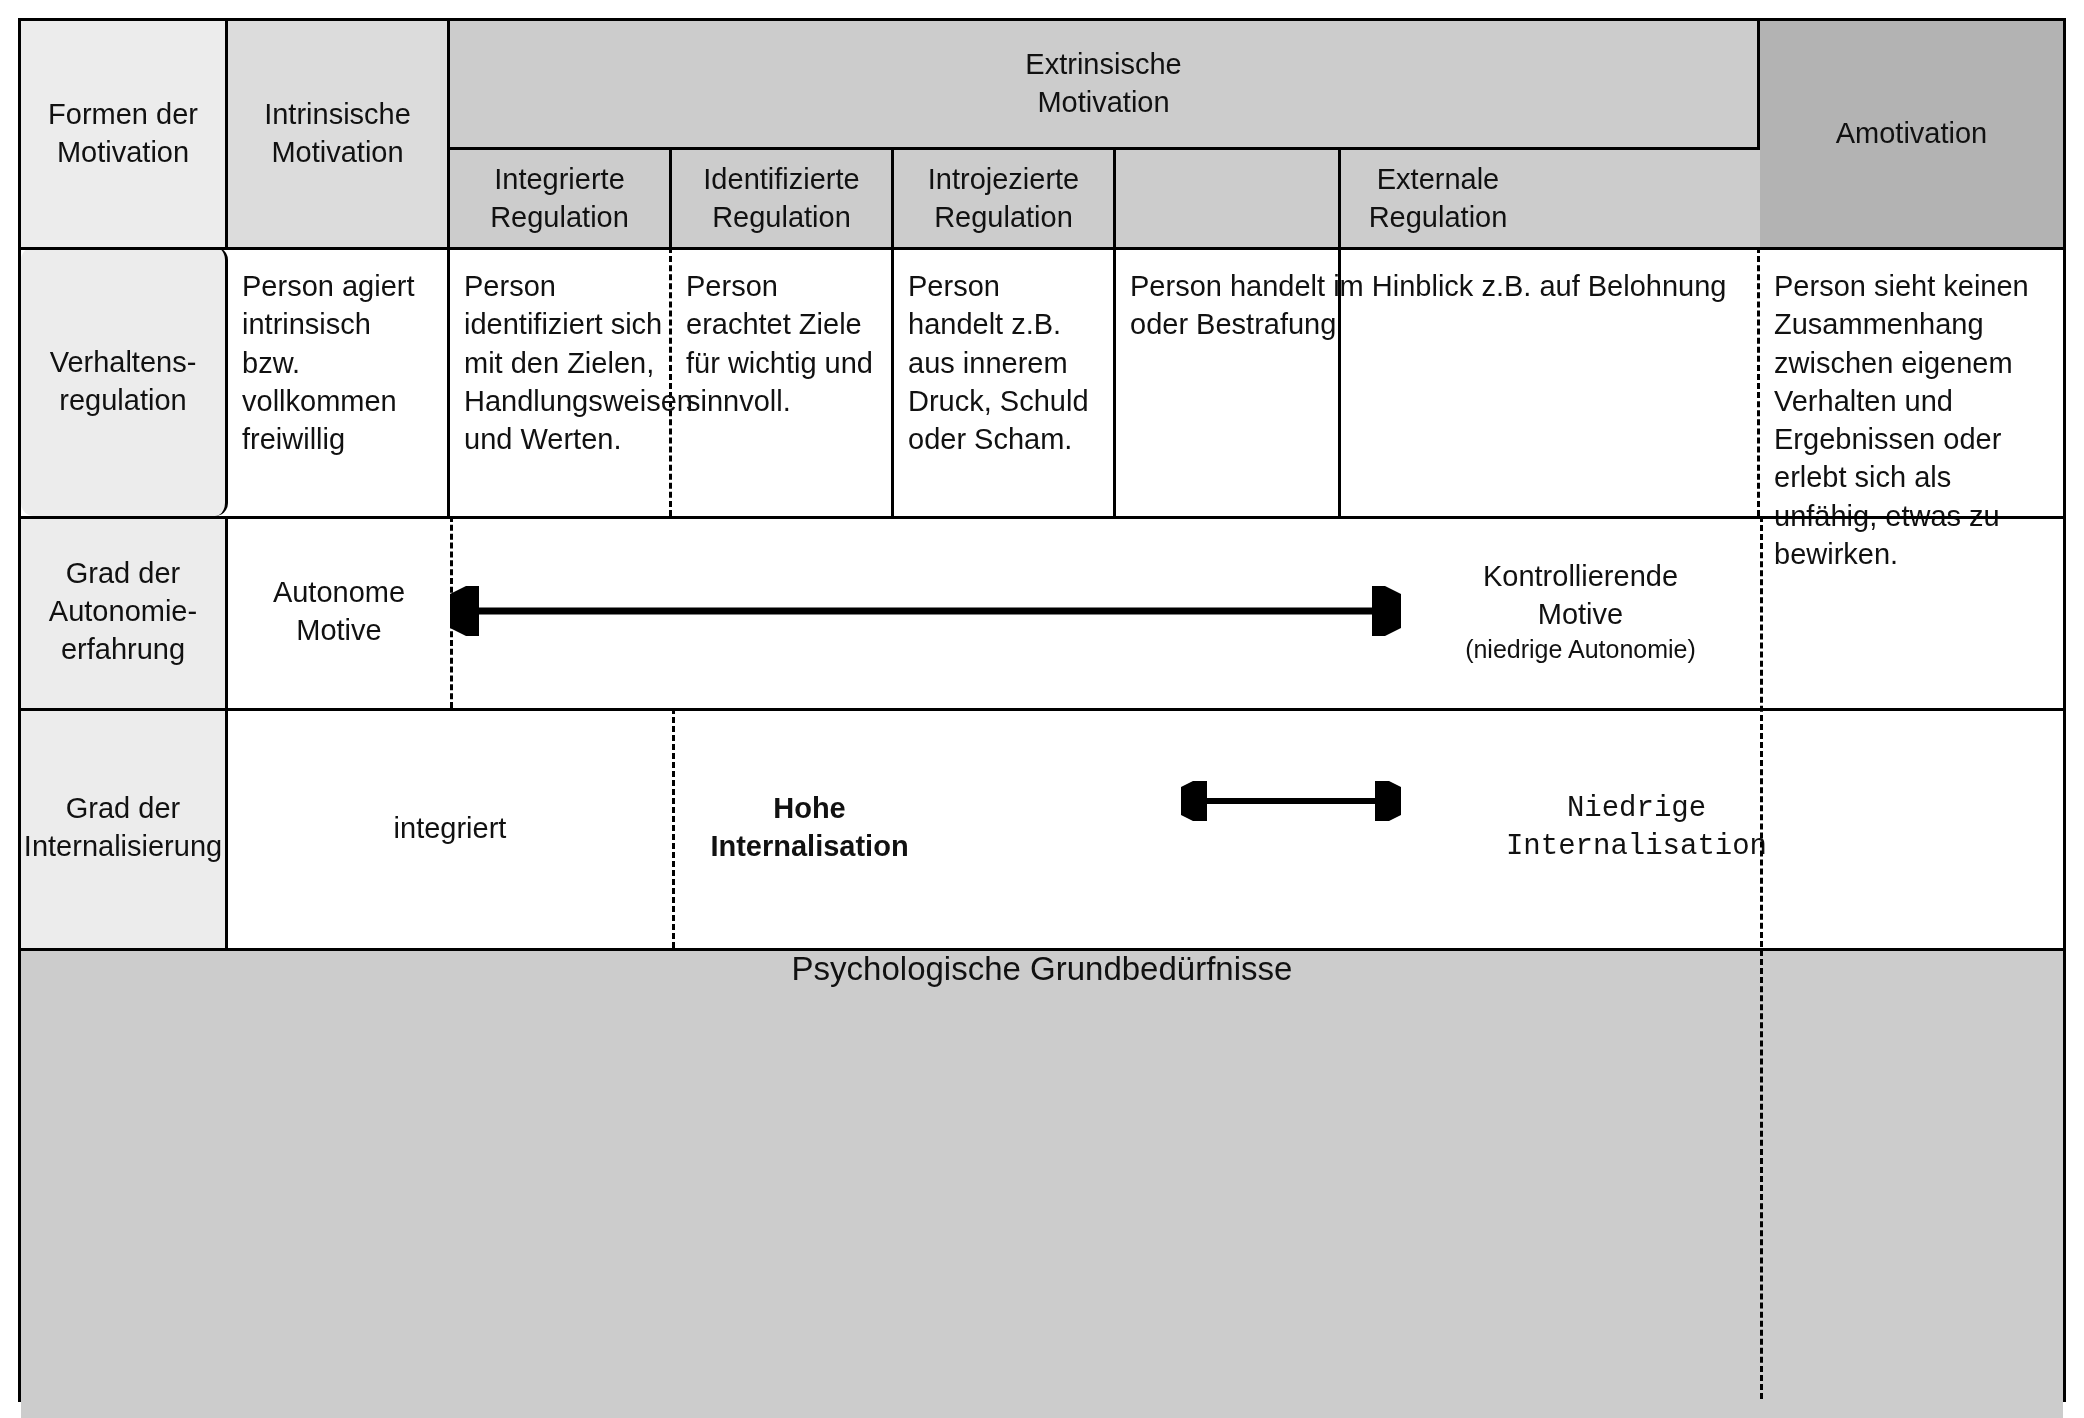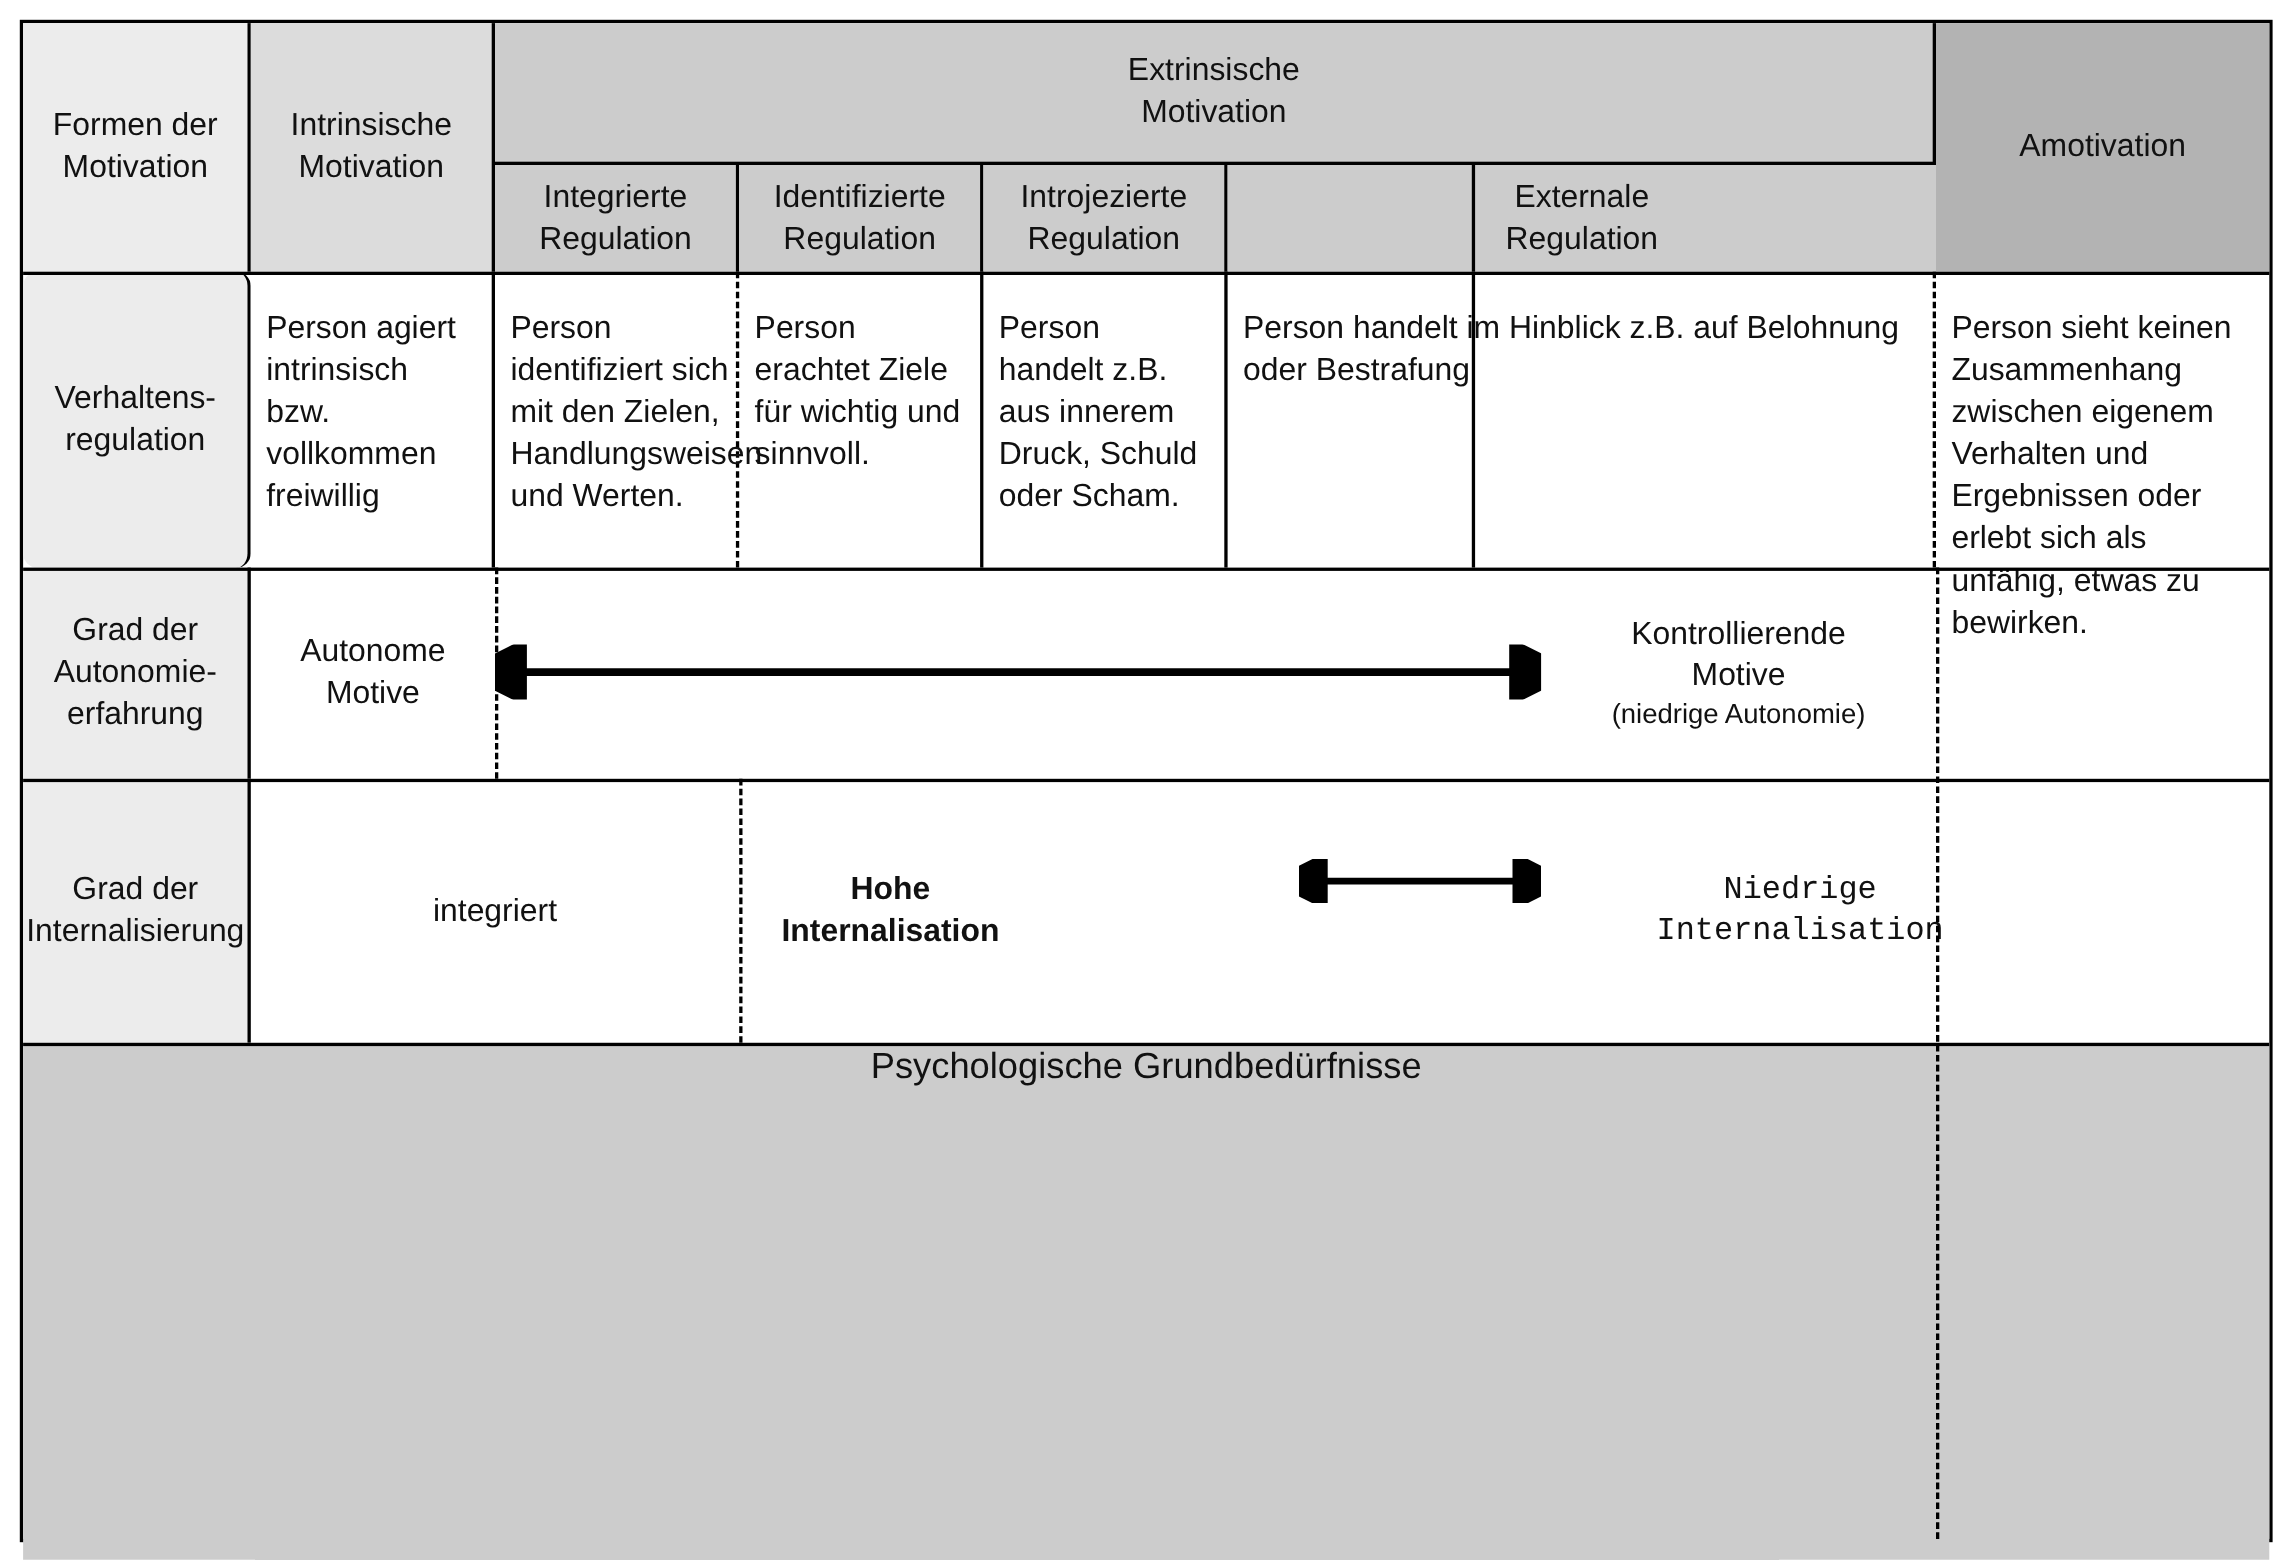--- a/index.html
+++ b/index.html
@@ -28,21 +28,21 @@
     justify-content:center;
     text-align:center;
     padding:10px 14px;
     font-size:29px;
     line-height:1.32;
   }
   .cell.lefttext{
     justify-content:flex-start;
     text-align:left;
     align-items:flex-start;
-    padding-top:32px;
+    padding-top:20px;
   }
 
   .bold{font-weight:normal;}
   .label-col{background:#ececec;}
   .hdr-intr{background:#dcdcdc;}
   .hdr-extr{background:#cccccc;}
   .hdr-amot{background:#b3b3b3;}
   .sub-hdr{background:#cccccc;}
   .footer-band{background:#cccccc;}
 

